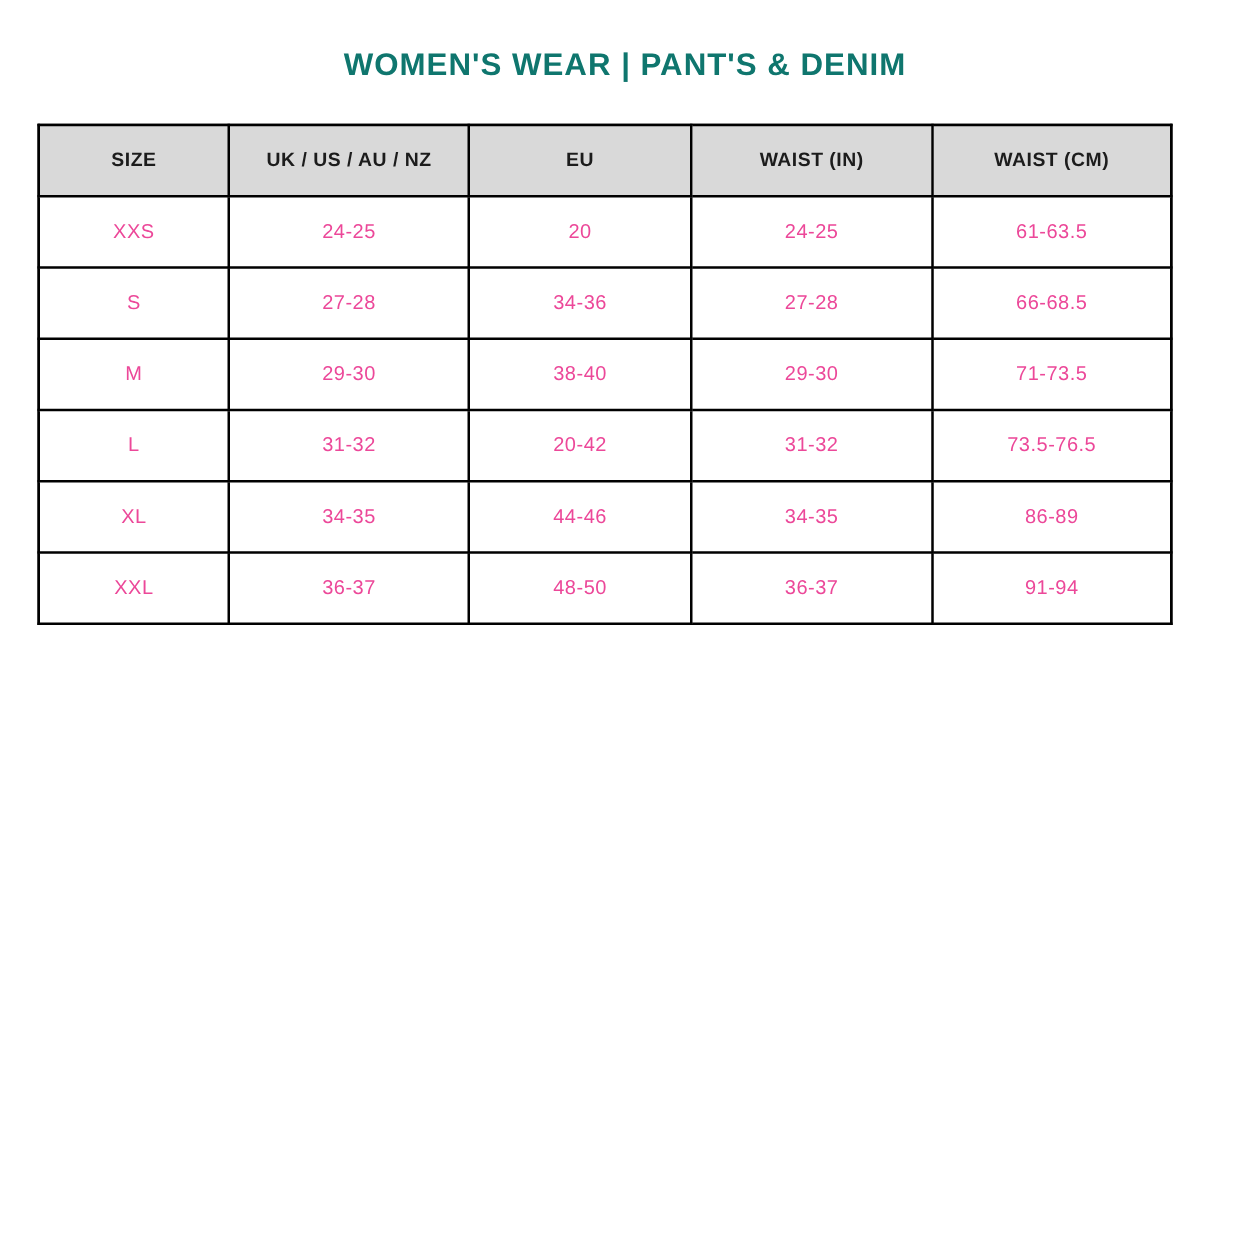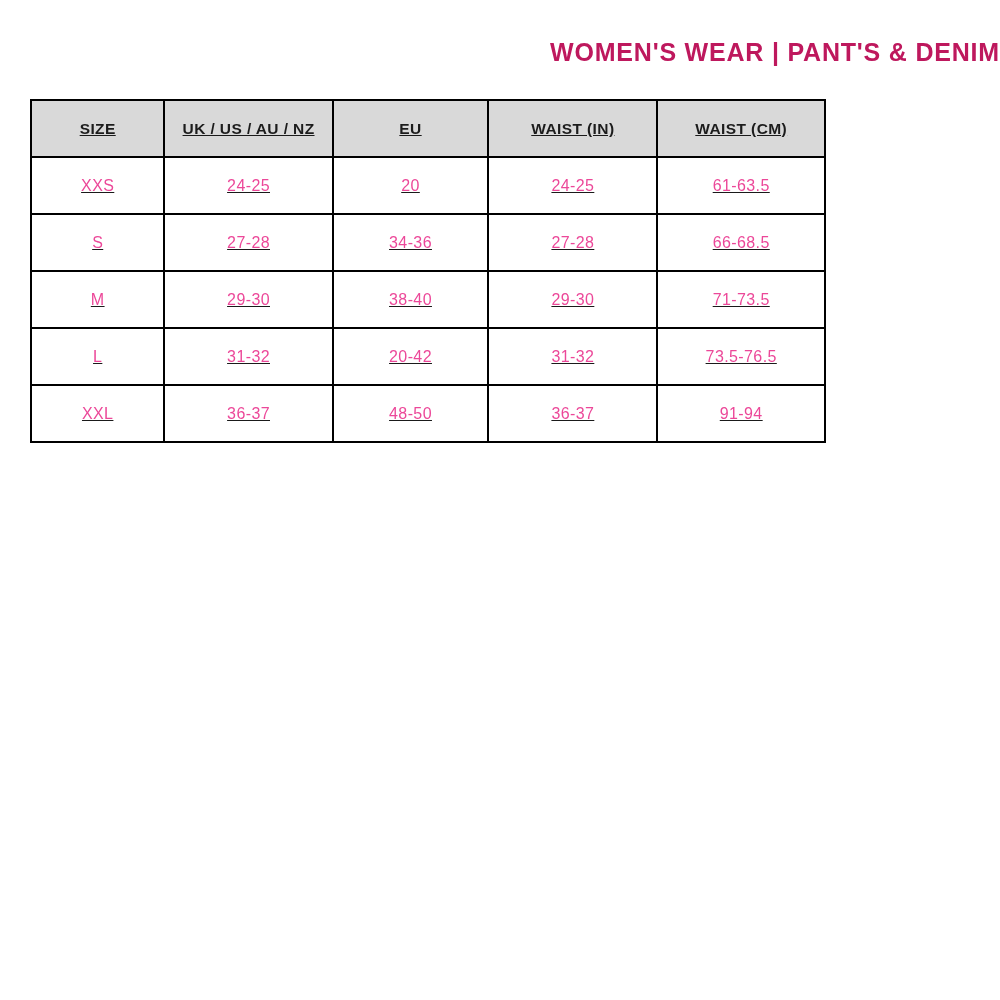--- a/index.html
+++ b/index.html
@@ -15,34 +15,33 @@
     width: 1000px;
     height: 1000px;
     background: #ffffff;
     overflow: hidden;
   }
   .title {
     position: absolute;
     top: 38px;
     left: 0;
     width: 100%;
-    text-align: right;
+    text-align: center;
     font-size: 25px;
     font-weight: 700;
     letter-spacing: 0.8px;
-    color: #be185d;
+    color: #0f766e;
   }
   table.size-chart {
     position: absolute;
     top: 99px;
     left: 30px;
-    width: 796px;
+    width: 908px;
     border-collapse: collapse;
     table-layout: fixed;
-    text-decoration: underline;
   }
   table.size-chart th,
   table.size-chart td {
     border: 2px solid #000000;
     text-align: center;
     vertical-align: middle;
     height: 57px;
     font-size: 16px;
     letter-spacing: 0.4px;
     overflow: hidden;
@@ -113,20 +112,27 @@
           <td>71-73.5</td>
         </tr>
         <tr>
           <td>L</td>
           <td>31-32</td>
           <td>20-42</td>
           <td>31-32</td>
           <td>73.5-76.5</td>
         </tr>
         <tr>
+          <td>XL</td>
+          <td>34-35</td>
+          <td>44-46</td>
+          <td>34-35</td>
+          <td>86-89</td>
+        </tr>
+        <tr>
           <td>XXL</td>
           <td>36-37</td>
           <td>48-50</td>
           <td>36-37</td>
           <td>91-94</td>
         </tr>
       </tbody>
   </table>
 
 </div>

